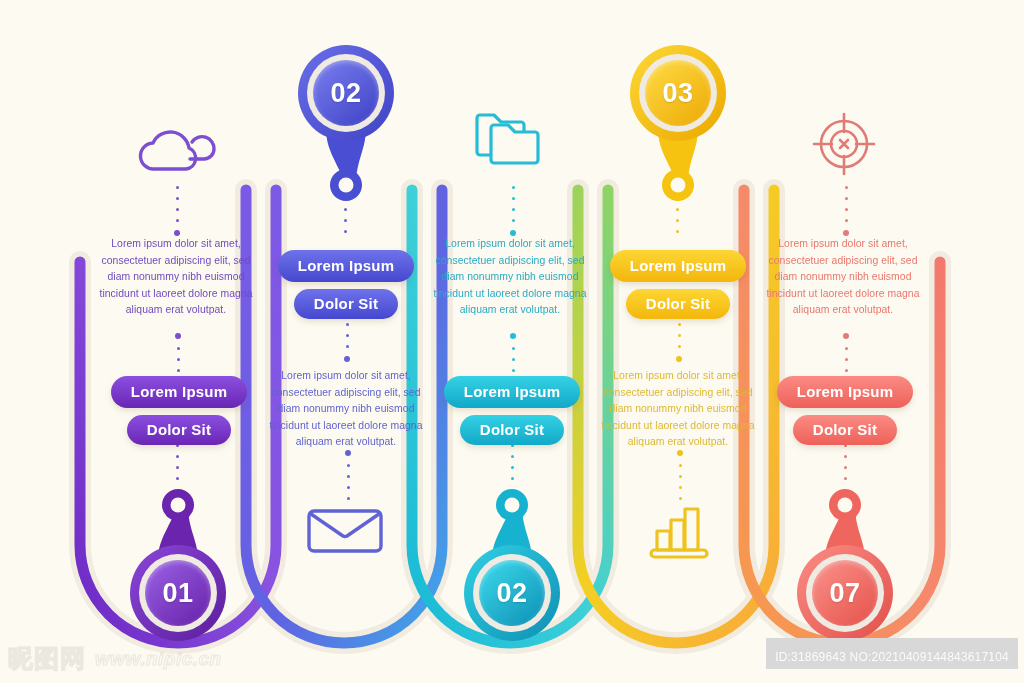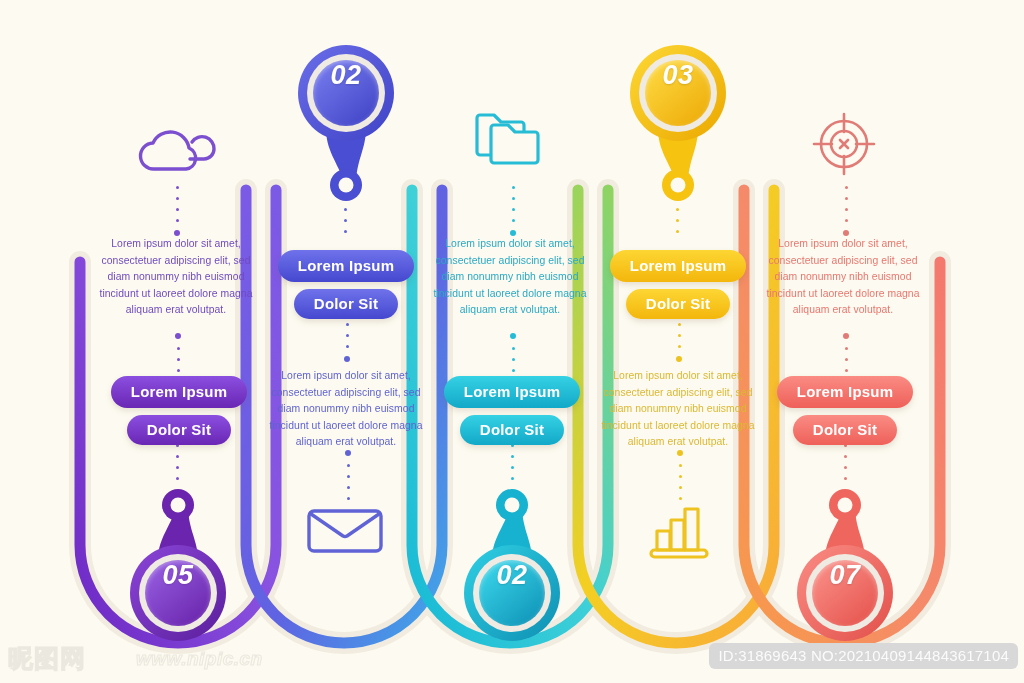--- a/index.html
+++ b/index.html
@@ -15,22 +15,22 @@
 
   .layer{position:absolute;left:0;top:0;width:1024px;height:683px;pointer-events:none;}
   .layer > *{pointer-events:auto;}
 
   
   .numnode{position:absolute;width:96px;height:96px;border-radius:50%;
            display:flex;align-items:center;justify-content:center;}
   .numnode .ringouter{position:absolute;inset:0;border-radius:50%;}
   .numnode .ringgap{position:absolute;inset:9px;border-radius:50%;background:#efeae2;}
   .numnode .core{position:absolute;inset:15px;border-radius:50%;
-                 display:flex;justify-content:center;
-                 box-shadow:inset 0 2px 5px rgba(255,255,255,.35);font-style:italic;}
+                 display:flex;align-items:center;justify-content:center;
+                 box-shadow:inset 0 2px 5px rgba(255,255,255,.35);}
   .numnode .numtxt{font-size:27px;font-weight:bold;color:#fff;letter-spacing:.5px;
                    text-shadow:0 1px 2px rgba(0,0,0,.14);}
 
   
   .pillwrap{position:absolute;display:flex;flex-direction:column;align-items:center;gap:7px;}
   .pill{border-radius:40px;color:#fff;font-weight:bold;font-size:15px;
         padding:7px 20px 8px;white-space:nowrap;text-align:center;
         box-shadow:0 3px 6px rgba(120,90,60,.17);letter-spacing:.2px;}
   .pill.small{font-size:15px;padding:6px 20px 7px;}
 
@@ -44,23 +44,23 @@
 
   
   .icowrap{position:absolute;display:flex;align-items:center;justify-content:center;}
 
   
   #wm-left{position:absolute;left:8px;bottom:8px;display:flex;align-items:center;gap:9px;
            opacity:.55;}
   #wm-left .cjk{font-size:25px;font-weight:bold;color:transparent;
                 -webkit-text-stroke:1.4px #dedad1;letter-spacing:1px;}
   #wm-left .url{font-size:19px;font-style:italic;font-weight:bold;color:transparent;
-                -webkit-text-stroke:1.2px #dedad1;letter-spacing:.5px;margin-left:41px;}
+                -webkit-text-stroke:1.2px #dedad1;letter-spacing:.5px;}
   #wm-right{position:absolute;right:6px;bottom:14px;background:#d8d8d8;
-            color:#fbfbfb;font-size:15px;padding:4px 9px 5px;letter-spacing:.2px;border-radius:6px;}
+            color:#fbfbfb;font-size:12px;padding:12px 9px 5px;letter-spacing:.2px;}
 </style>
 </head>
 <body style="background: rgb(253, 251, 241);">
 
 <div id="stage">
 
   <svg id="svgroot" viewBox="0 0 1024 683">
     <defs>
       <linearGradient id="g1" x1="0" y1="1" x2="1" y2="0">
         <stop offset="0%" stop-color="#6d28c4"></stop>
@@ -149,21 +149,21 @@
         <circle cx="845" cy="505" r="7.5" fill="#fdfbf1"></circle>
     </g>
   </svg>
 
   <div class="layer">
 
     <div class="numnode" style="left:130px;top:545px;">
       <div class="ringouter" style="background:linear-gradient(135deg,#8b45d8,#5b1f9c);"></div>
       <div class="ringgap"></div>
       <div class="core" style="background:url(#x) , linear-gradient(140deg,#9a63e6,#6620a8);">
-        <span class="numtxt">05</span>
+        <span class="numtxt">01</span>
       </div>
     </div>
 
     <div class="numnode" style="left:298px;top:45px;">
       <div class="ringouter" style="background:linear-gradient(135deg,#6a6ee8,#3f43c6);"></div>
       <div class="ringgap"></div>
       <div class="core" style="background:linear-gradient(140deg,#7b7ff0,#3d41c4);">
         <span class="numtxt">02</span>
       </div>
     </div>

